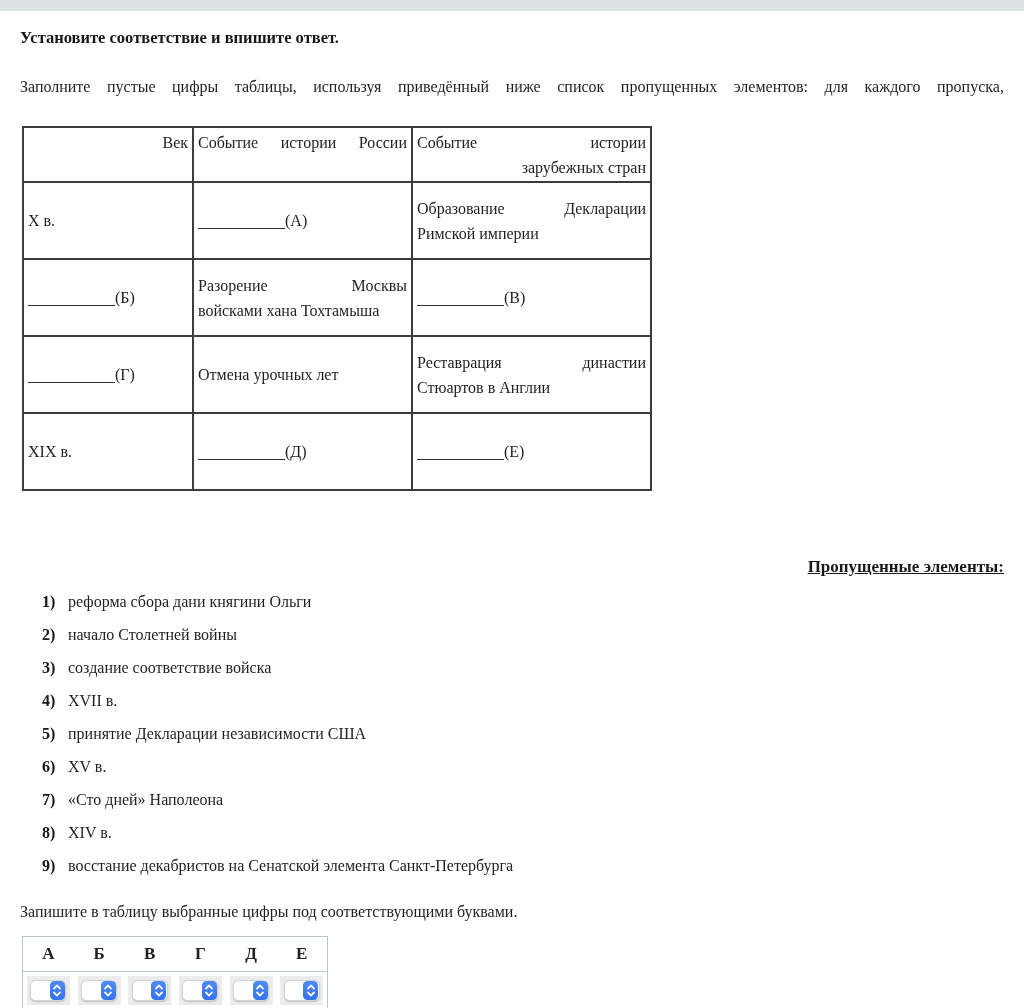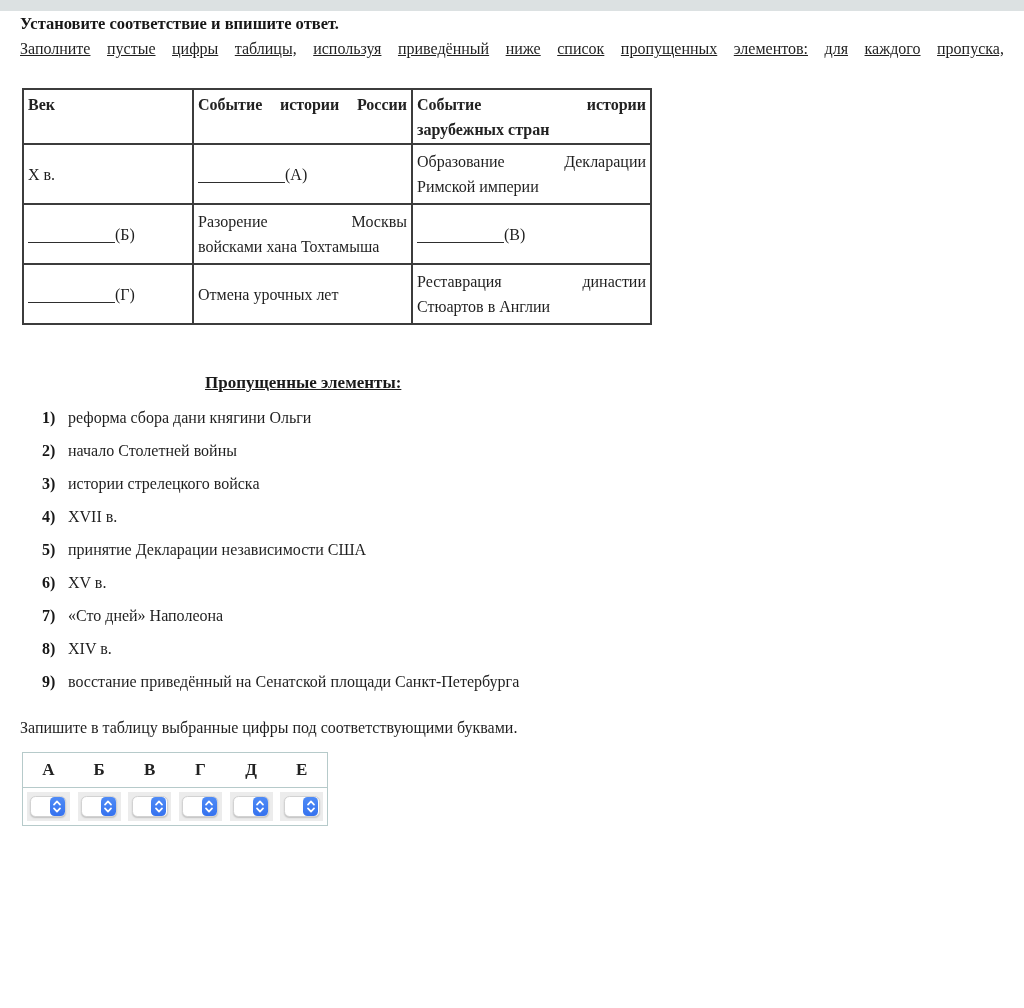--- a/index.html
+++ b/index.html
@@ -2,39 +2,39 @@
 <html lang="ru"><head>
 <meta charset="utf-8">
 <style>
   * { margin:0; padding:0; box-sizing:border-box; }
   html,body { width:1024px; height:1008px; background:#ffffff; overflow:hidden; }
   body { font-family:"Liberation Serif","DejaVu Serif",serif; font-size:16px; color:#1f1f1f; }
 
   .topbar { height:11px; background:#dce1e2; width:100%; }
   .content { padding:0 20px; }
 
-  .title { margin-top:3px; font-weight:700; font-size:16.5px; color:#171717; }
-
-  .instruction { margin-top:2px; line-height:26px;text-decoration:underline; }
+  .title { margin-top:17px; font-weight:700; font-size:16.5px; color:#171717; }
+
+  .instruction { margin-top:26px; line-height:26px; }
   .wline { display:flex; justify-content:space-between; }
   .wline span { white-space:pre; }
 
   table.main-table { margin-top:26px; margin-left:2px; border-collapse:collapse; table-layout:fixed; width:628px; }
   .main-table col.c1 { width:170px; }
   .main-table col.c2 { width:219px; }
   .main-table col.c3 { width:239px; }
   .main-table th, .main-table td { border:2px solid #3c3c3c; padding:1px 4px; line-height:25px; font-size:16px; }
   .main-table thead tr { height:52px; }
-  .main-table tbody tr { height:60px;margin-left:40px; }
-  .main-table th { font-weight:700; vertical-align:top; text-align:left; padding-top:2px; color:#222; }
+  .main-table tbody tr { height:77px;margin-left:40px; }
+  .main-table th { font-weight:400; vertical-align:top; text-align:right; padding-top:2px; color:#222; }
   .main-table td { vertical-align:middle; text-align:left; }
 
   .uline { display:inline-block; width:87px; height:12px; border-bottom:1px solid #2e2e2e; vertical-align:-3px; }
 
-  .missing-heading { margin:48px 0 0 185px; font-weight:700; font-size:17px; text-decoration:underline; color:#1a1a1a; }
+  .missing-heading { margin:66px 0 0 185px; font-weight:700; font-size:17px; text-decoration:underline; color:#1a1a1a;text-align:right; }
 
   .mlist { margin-top:14px; }
   .mitem { display:flex; margin-bottom:12px; line-height:21px; }
   .mnum { font-weight:700; width:26px; margin-left:22px; flex:none; color:#171717; }
   .mtext { }
 
   .write-instruction { margin-top:25px; line-height:21px; }
 
   .answer-table { margin-top:14px; margin-left:2px; width:306px; border:1px solid #b6caca; }
   .answer-head { display:flex; height:35px; align-items:center; border-bottom:1px solid #b6caca; }
@@ -127,37 +127,42 @@
         <td><span class="uline"></span><span>(Г)</span></td>
         <td>Отмена урочных лет</td>
         <td>
           <div class="wline">
               <span>Реставрация</span>
               <span>династии</span>
             </div>
           <div>Стюартов в Англии</div>
         </td>
       </tr>
+      <tr>
+        <td>XIX в.</td>
+        <td><span class="uline"></span><span>(Д)</span></td>
+        <td><span class="uline"></span><span>(Е)</span></td>
+      </tr>
     </tbody>
   </table>
 
   <div class="missing-heading">Пропущенные элементы:</div>
 
   <div class="mlist">
     <div class="mitem">
         <span class="mnum">1)</span>
         <span class="mtext">реформа сбора дани княгини Ольги</span>
       </div>
     <div class="mitem">
         <span class="mnum">2)</span>
         <span class="mtext">начало Столетней войны</span>
       </div>
     <div class="mitem">
         <span class="mnum">3)</span>
-        <span class="mtext">истории стрелецкого войска</span>
+        <span class="mtext">создание соответствие войска</span>
       </div>
     <div class="mitem">
         <span class="mnum">4)</span>
         <span class="mtext">XVII в.</span>
       </div>
     <div class="mitem">
         <span class="mnum">5)</span>
         <span class="mtext">принятие Декларации независимости США</span>
       </div>
     <div class="mitem">
@@ -167,21 +172,21 @@
     <div class="mitem">
         <span class="mnum">7)</span>
         <span class="mtext">«Сто дней» Наполеона</span>
       </div>
     <div class="mitem">
         <span class="mnum">8)</span>
         <span class="mtext">XIV в.</span>
       </div>
     <div class="mitem">
         <span class="mnum">9)</span>
-        <span class="mtext">восстание приведённый на Сенатской площади Санкт-Петербурга</span>
+        <span class="mtext">восстание декабристов на Сенатской элемента Санкт-Петербурга</span>
       </div>
   </div>
 
   <div class="write-instruction">Запишите в таблицу выбранные цифры под соответствующими буквами.</div>
 
   <div class="answer-table">
     <div class="answer-head">
       <div class="answer-letter">А</div>
       <div class="answer-letter">Б</div>
       <div class="answer-letter">В</div>

